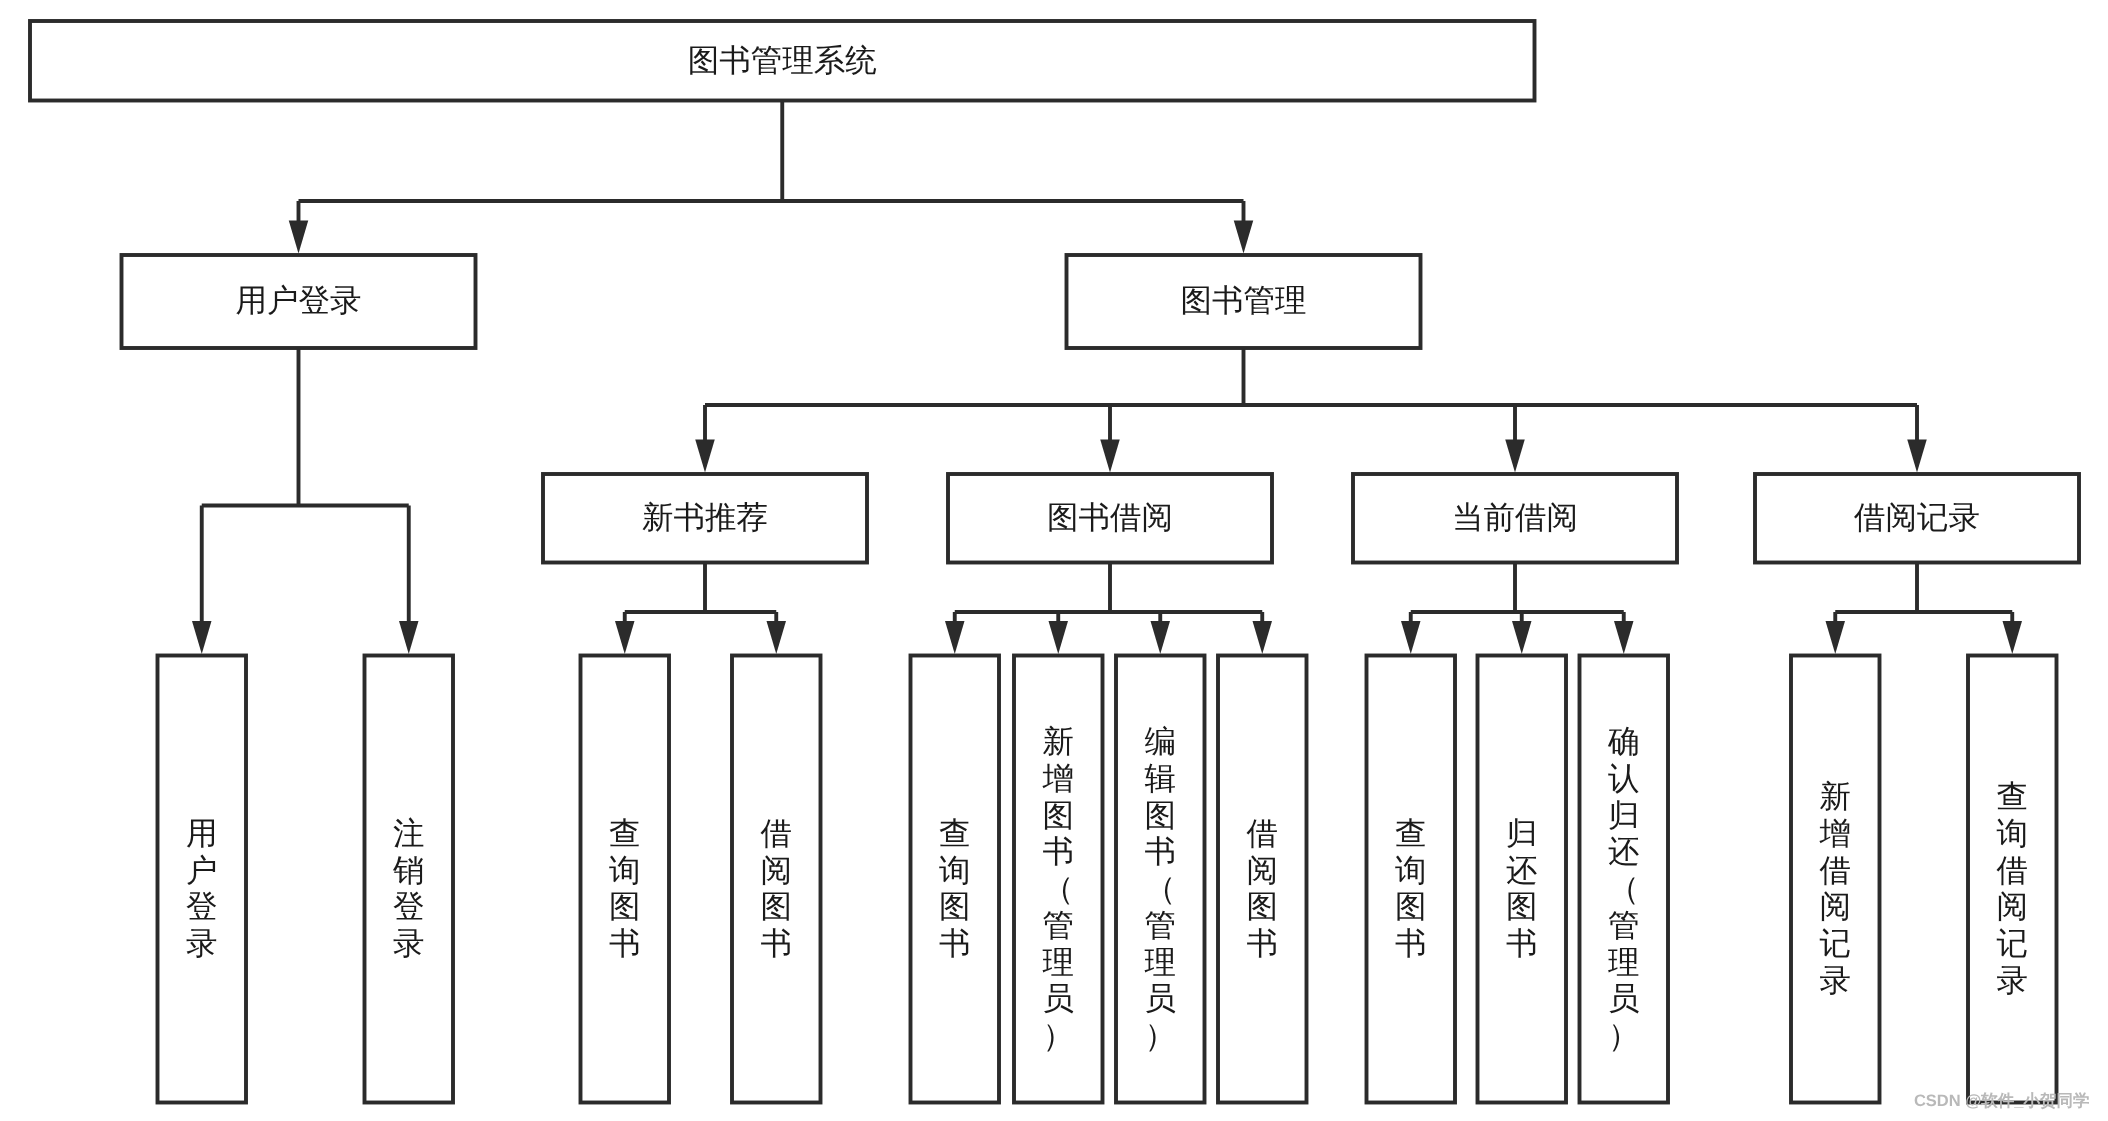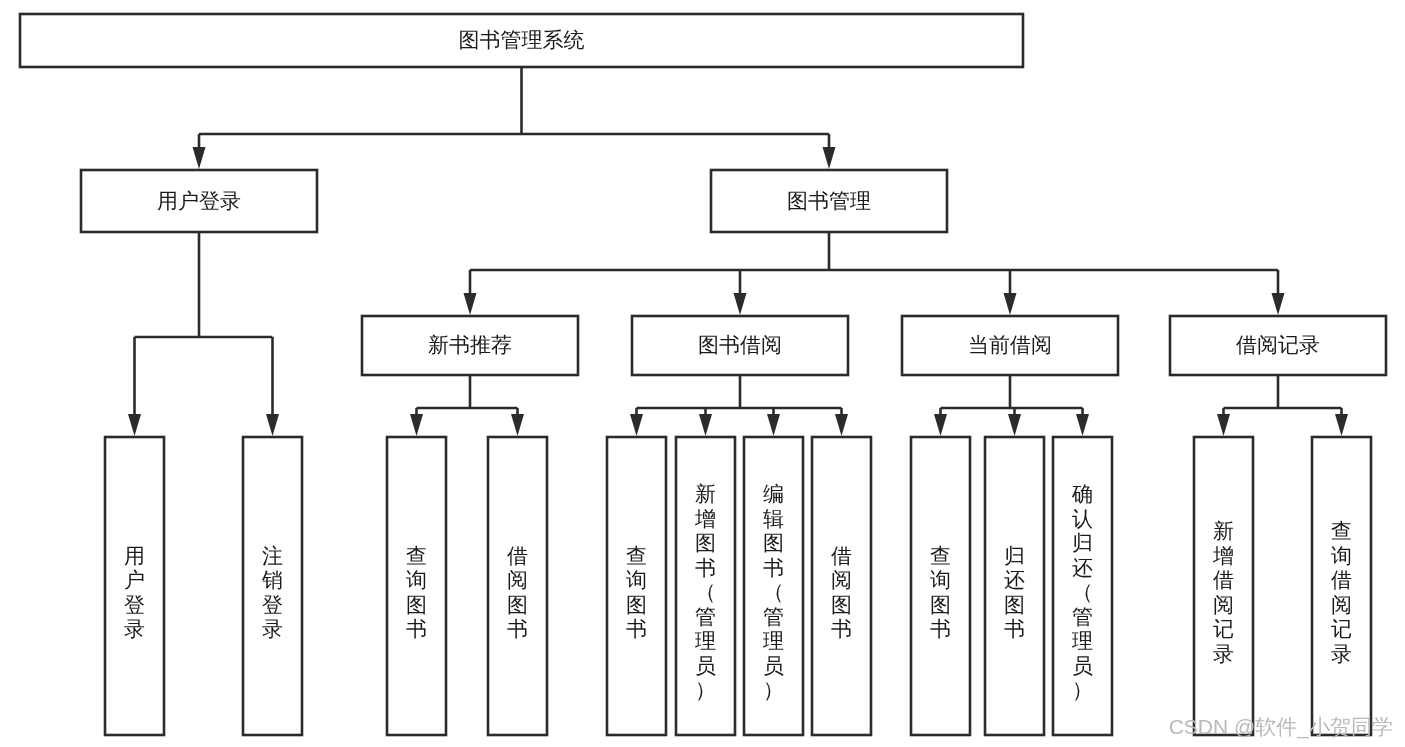--- a/index.html
+++ b/index.html
@@ -13,22 +13,22 @@
   .node-rect{fill:#ffffff;stroke:#2b2b2b;stroke-width:2.6;}
   .conn{stroke:#2b2b2b;stroke-width:2.6;fill:none;stroke-linecap:butt;}
   .arrowhead{fill:#2b2b2b;stroke:none;}
   .node-label{
     font-family:"Liberation Sans","DejaVu Sans",sans-serif;
     fill:#1a1a1a;font-size:21px;text-anchor:middle;dominant-baseline:middle;
   }
   .watermark{
     position:absolute;right:12px;bottom:6px;
     font-family:"Liberation Sans","DejaVu Sans",sans-serif;
-    font-size:21px;color:#b9b9b9;white-space:nowrap;
-    pointer-events:none;user-select:none;
+    font-size:11px;color:#b9b9b9;white-space:nowrap;
+    pointer-events:none;user-select:none;font-weight:bold;
   }
 </style>
 </head>
 <body>
 
 <div id="diagram-root">
   <svg id="tree" viewBox="0 0 1405 747">
     <g id="edge-layer">
         <line x1="521.5" y1="67" x2="521.5" y2="134" class="conn"></line>
         <line x1="199" y1="134" x2="829" y2="134" class="conn"></line>

